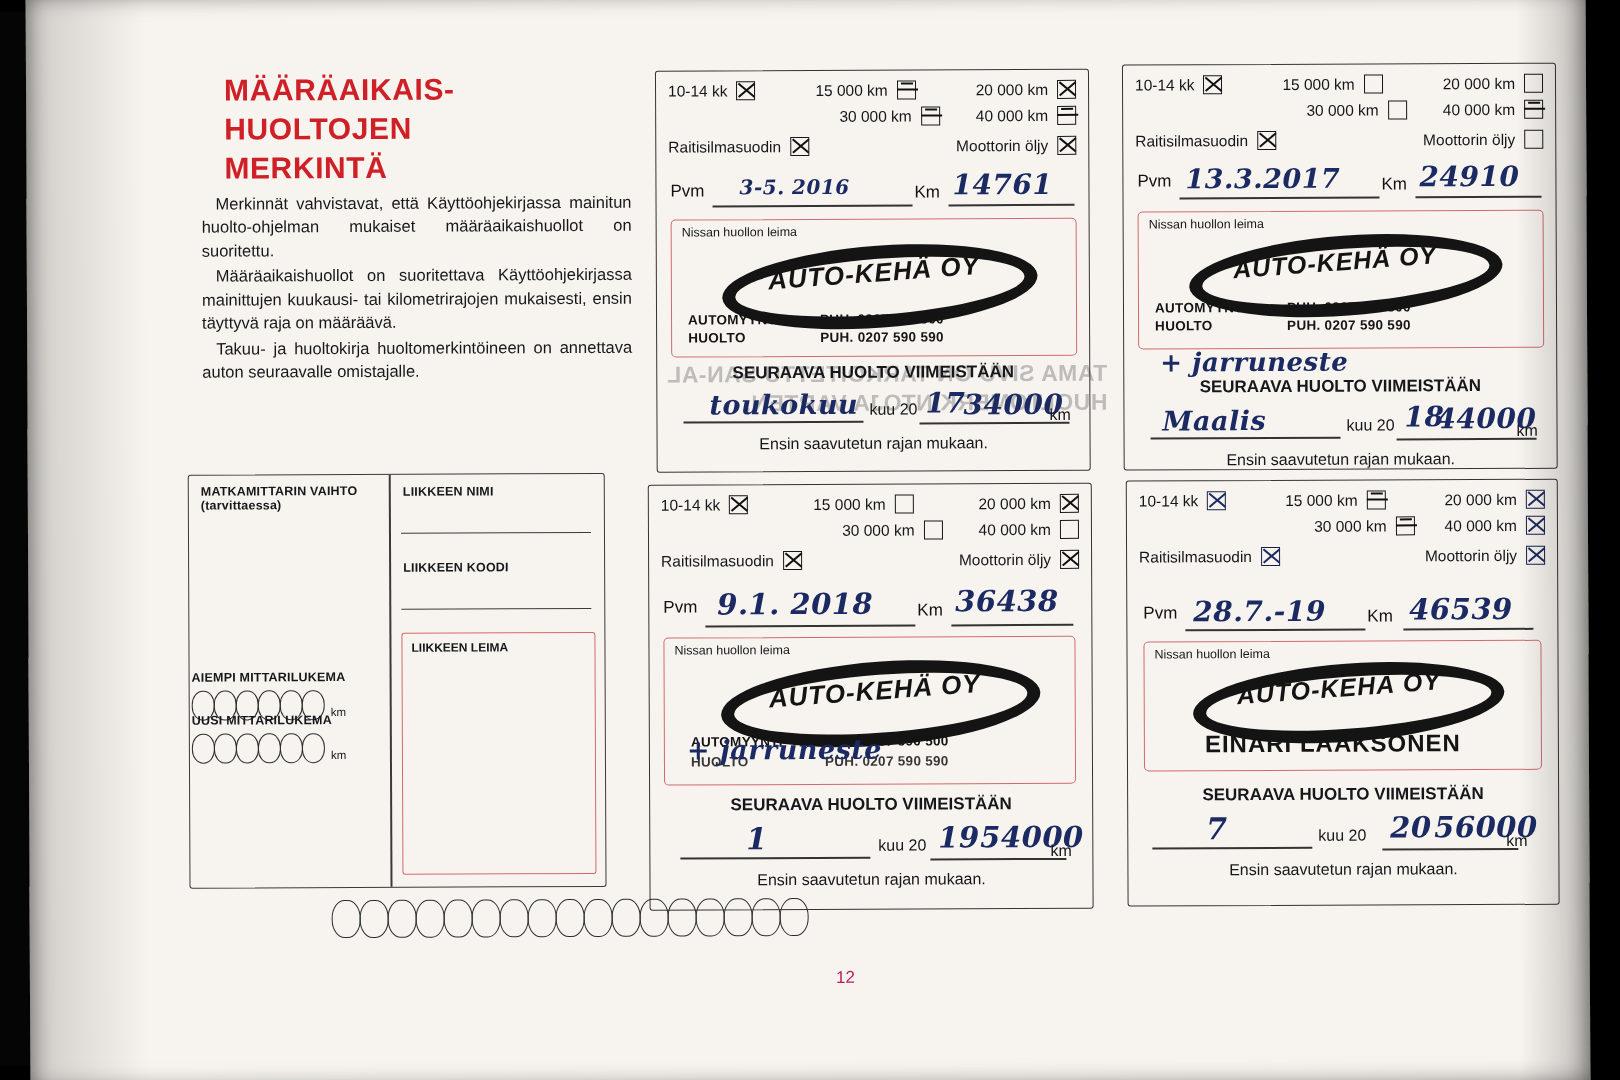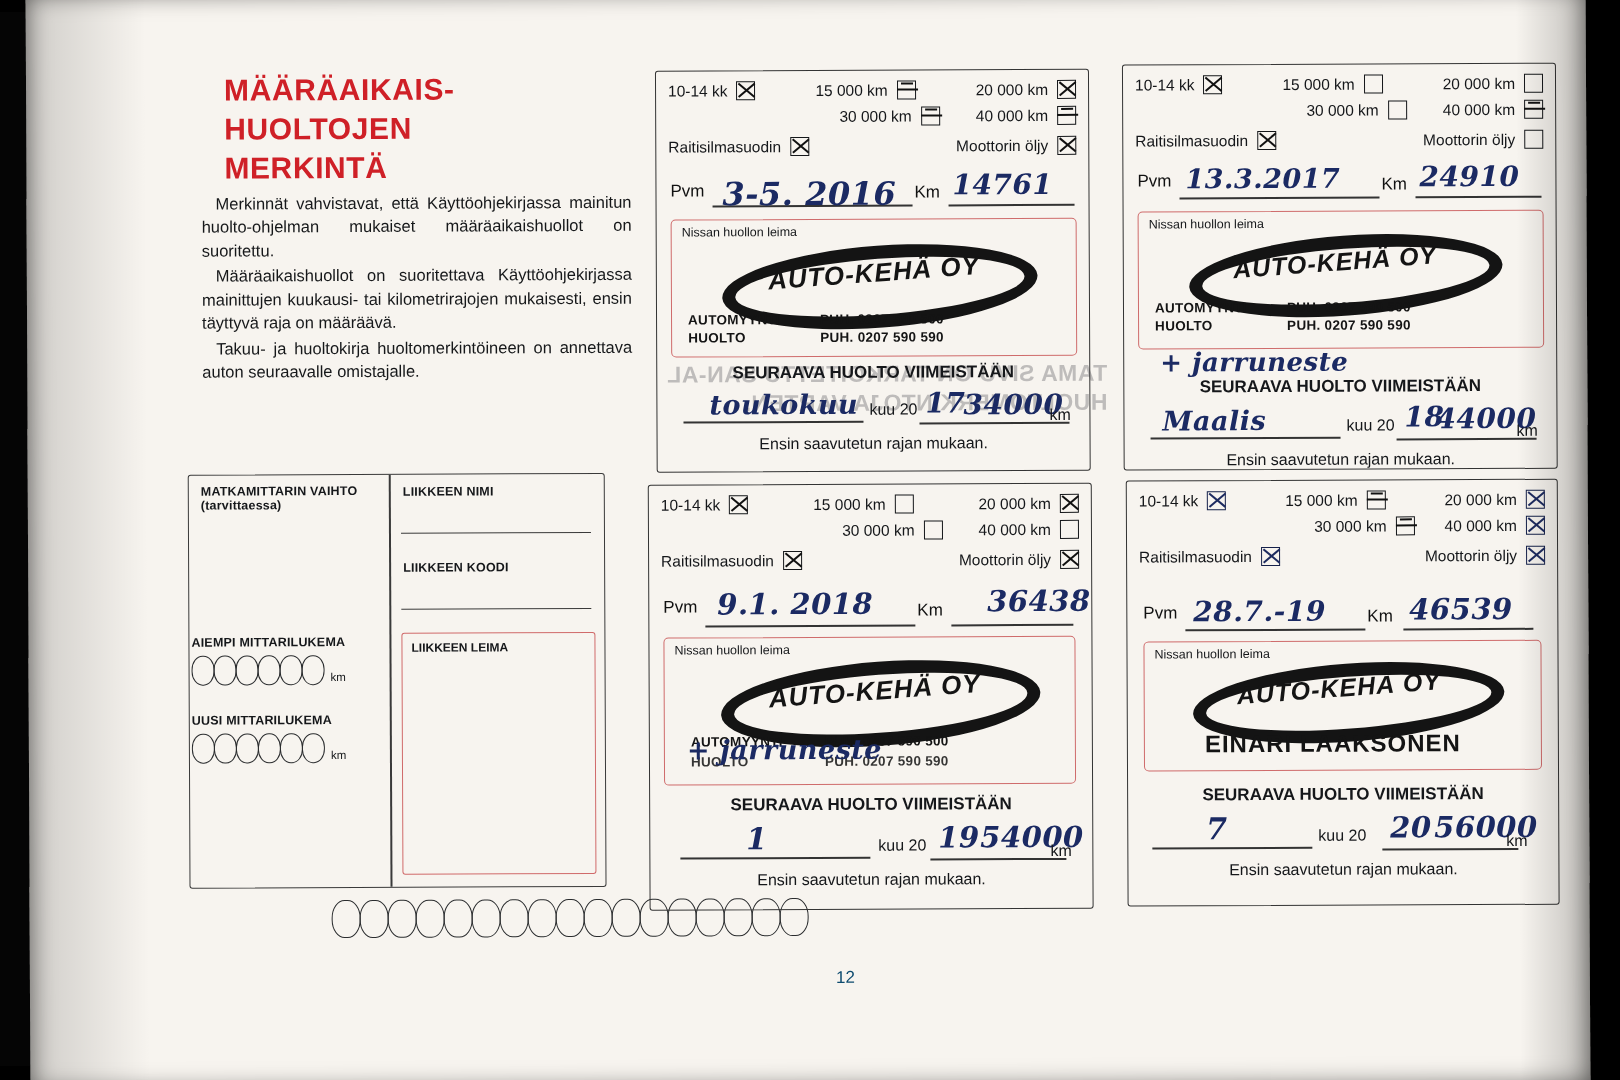--- a/index.html
+++ b/index.html
@@ -73,21 +73,21 @@
   .odo-r1{position:absolute;left:214px;top:10px;}
   .odo-r2{position:absolute;left:214px;top:86px;}
   .odo-line{position:absolute;height:1.4px;background:#3a3a3a;}
   .stamp-box{position:absolute;left:212px;top:158px;width:192px;height:240px;border:1.3px solid #d06a6a;border-radius:3px;}
   .stamp-box .sl{position:absolute;left:9px;top:7px;font-weight:bold;font-size:12px;color:#15171a;}
 
   
   .vin-lbl{position:absolute;left:105px;top:900px;font-weight:bold;font-size:17px;color:#15171a;line-height:1.45;}
   .vin-cells{position:absolute;left:302px;top:908px;display:flex;}
   .vin-cells .cell{width:27px;height:36px;border-radius:13px/18px;border:1.5px solid #2a2c2e;}
-  .pageno{position:absolute;left:806px;top:978px;font-size:17px;color:#0c4a6e;}
+  .pageno{position:absolute;left:806px;top:978px;font-size:17px;color:#be185d;}
 
   
   .panel{position:absolute;border:1.6px solid #333;border-radius:3px;}
   .p1{left:629px;top:80px;width:432px;height:400px;}
   .p2{left:1096px;top:76px;width:432px;height:404px;}
   .p3{left:620px;top:494px;width:442px;height:424px;}
   .p4{left:1098px;top:492px;width:430px;height:424px;}
 
   .chk-area{position:relative;padding:10px 12px 0 12px;}
   .chk-row{display:flex;align-items:center;font-size:15.5px;color:#15171a;}
@@ -159,21 +159,21 @@
 
     <div class="odo-box">
       <div class="vline"></div>
 
       <div class="odo-t1">
         <div class="lbl-b">MATKAMITTARIN VAIHTO</div>
         <div class="lbl-b">(tarvittaessa)</div>
       </div>
 
       <div class="odo-prev">
-        <div class="lbl-b" style="margin-left:6px;">AIEMPI MITTARILUKEMA</div>
+        <div class="lbl-b" style="margin-left:6px;margin-top:35px;">AIEMPI MITTARILUKEMA</div>
         <div class="boxes">
           <div class="cell"></div>
           <div class="cell"></div>
           <div class="cell"></div>
           <div class="cell"></div>
           <div class="cell"></div>
           <div class="cell"></div>
           <div class="kmtag">km</div>
         </div>
       </div>
@@ -247,21 +247,21 @@
           <span>Raitisilmasuodin</span>
           <span class="cb x"></span>
           <span class="spacer"></span>
           <span>Moottorin öljy</span>
           <span class="cb x"></span>
         </div>
       </div>
 
       <div class="pvm" style="left:14px;top:110px;">Pvm</div>
       <div class="uline" style="left:56px;top:134px;width:200px;"></div>
-      <div class="hand" style="position:absolute;left:66px;top:104px;font-size:32px;">3-5. 2016</div>
+      <div class="hand" style="position:absolute;left:83px;top:104px;font-size:20px;">3-5. 2016</div>
       <div class="pvm" style="left:258px;top:112px;">Km</div>
       <div class="uline" style="left:292px;top:134px;width:126px;"></div>
       <div class="hand" style="position:absolute;left:296px;top:98px;font-size:28px;">14761</div>
 
       <div class="stamp" style="left:14px;top:148px;width:404px;height:136px;">
         <div class="cap">Nissan huollon leima</div>
         <div class="ellipse" style="left:50px;top:26px;width:290px;height:56px;"></div>
         <div class="stamp-txt" style="left:96px;top:38px;font-size:26px;">AUTO-KEHÄ OY</div>
         <div class="stamp-sub" style="left:16px;top:92px;">AUTOMYYNTI</div>
         <div class="stamp-sub" style="left:148px;top:92px;">PUH. 0207 590 500</div>
@@ -363,21 +363,21 @@
           <span>Moottorin öljy</span>
           <span class="cb x"></span>
         </div>
       </div>
 
       <div class="pvm" style="left:14px;top:112px;">Pvm</div>
       <div class="uline" style="left:56px;top:140px;width:210px;"></div>
       <div class="hand" style="position:absolute;left:68px;top:102px;font-size:29px;">9.1. 2018</div>
       <div class="pvm" style="left:268px;top:116px;">Km</div>
       <div class="uline" style="left:302px;top:140px;width:122px;"></div>
-      <div class="hand" style="position:absolute;left:306px;top:100px;font-size:29px;margin-left:32px;">36438</div>
+      <div class="hand" style="position:absolute;left:306px;top:100px;font-size:29px;">36438</div>
 
       <div class="stamp" style="left:14px;top:152px;width:410px;height:146px;">
         <div class="cap">Nissan huollon leima</div>
         <div class="ellipse" style="left:56px;top:24px;width:294px;height:58px;"></div>
         <div class="stamp-txt" style="left:104px;top:38px;font-size:26px;">AUTO-KEHÄ OY</div>
         <div class="stamp-sub" style="left:26px;top:96px;">AUTOMYYNTI</div>
         <div class="stamp-sub" style="left:160px;top:96px;">PUH. 0207 590 500</div>
         <div class="stamp-sub" style="left:26px;top:116px;opacity:.85;">HUOLTO</div>
         <div class="stamp-sub" style="left:160px;top:116px;opacity:.85;">PUH. 0207 590 590</div>
         <div class="hand" style="position:absolute;left:22px;top:96px;font-size:27px;">+ jarruneste</div>

